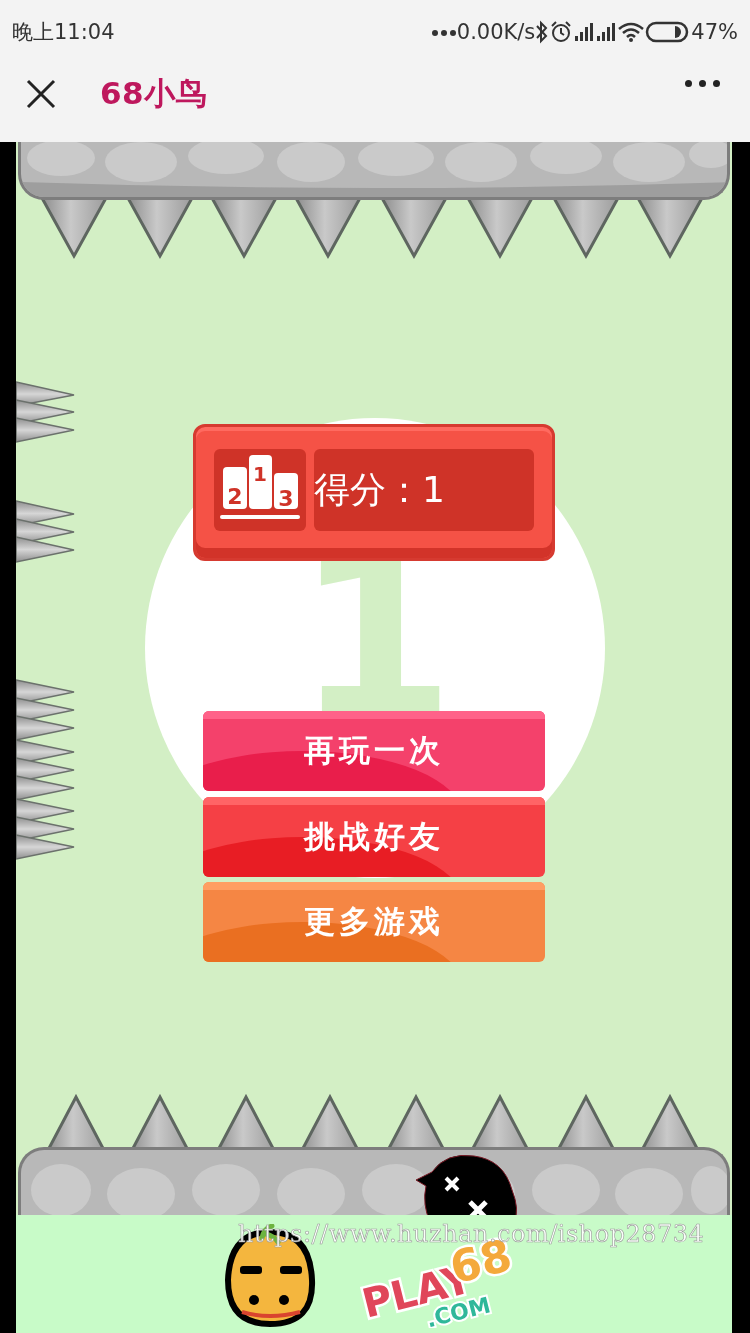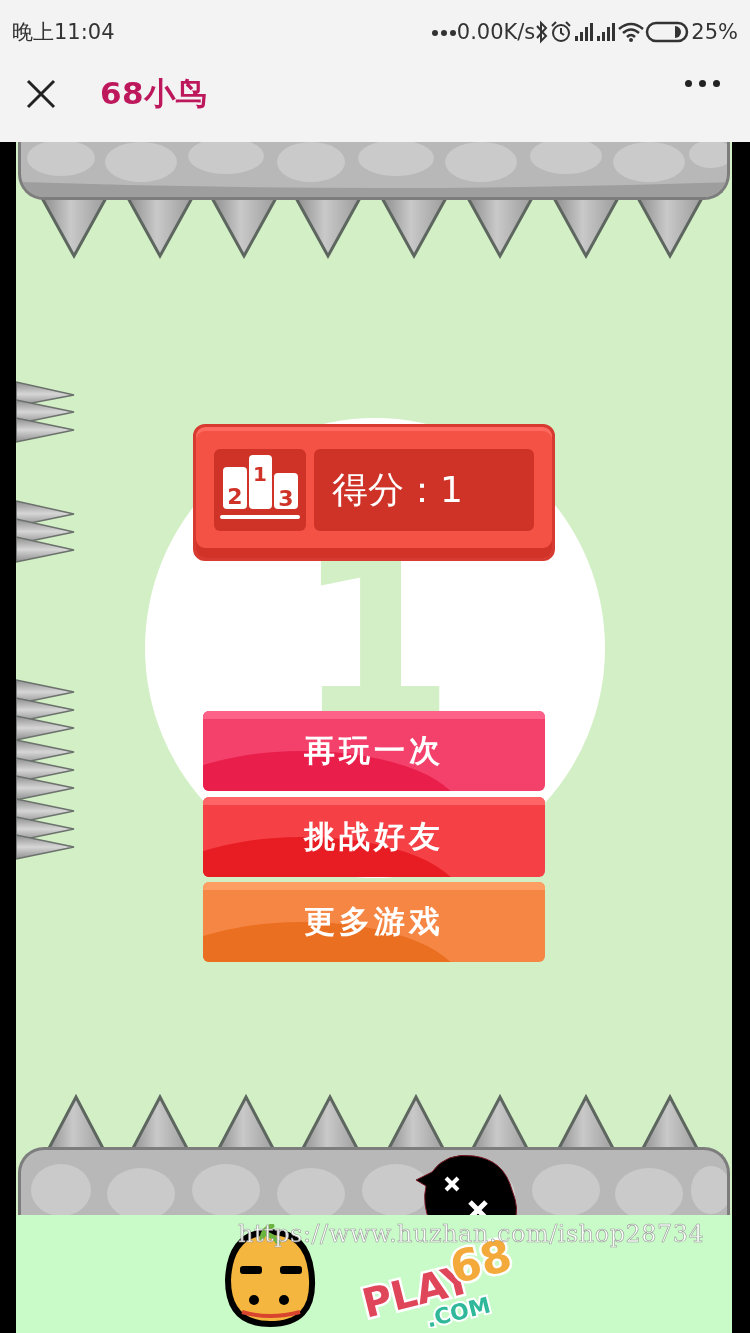--- a/index.html
+++ b/index.html
@@ -38,21 +38,21 @@
   
   .score-circle { position: absolute; left: 129px; top: 276px; width: 460px; height: 460px; border-radius: 50%; background: #ffffff; }
   .big-score { position: absolute; left: 129px; top: 380px; width: 460px; text-align: center; font-size: 230px; line-height: 230px;
     color: #d3efc5; font-family: "DejaVu Sans", sans-serif; font-weight: bold; }
 
   
   .score-panel { position: absolute; left: 177px; top: 282px; width: 362px; height: 137px; border-radius: 12px;
     background: #f55246; box-shadow: inset 0 -10px 0 #d23329, inset 0 4px 0 #ff6a60; border: 3px solid #d63a30; }
   .rank-box { position: absolute; left: 18px; top: 22px; width: 92px; height: 82px; border-radius: 6px; background: #cf3328; }
   .score-box { position: absolute; left: 118px; top: 22px; width: 220px; height: 82px; border-radius: 6px; background: #cf3328;
-    display: flex; align-items: center; padding-left: 18px; color: #fff; font-size: 36px; }
+    display: flex; align-items: center; color: #fff; font-size: 36px; }
 
   
   .btn { position: absolute; left: 187px; width: 342px; height: 80px; border-radius: 6px; overflow: hidden; cursor: pointer;
     display: flex; align-items: center; justify-content: center; color: #fff; font-size: 31px; font-weight: bold; letter-spacing: 4px; }
   .btn .shine { position: absolute; left: 0; top: 0; right: 0; height: 8px; }
   .btn .corner { position: absolute; left: -60px; bottom: -90px; width: 320px; height: 130px; border-radius: 50%; }
   .btn span.lbl { position: relative; z-index: 2; }
   .btn-replay { top: 569px; background: #f4416b; }
   .btn-replay .shine { background: #ff6289; }
   .btn-replay .corner { background: #e91e4b; }
@@ -123,21 +123,21 @@
           <path d="M10 16 Q14 12 18 16" fill="none" stroke="#333" stroke-width="2.5"></path>
           <circle cx="14" cy="19" r="2" fill="#333"></circle>
         </svg>
     </span>
     <span class="sb-icon">
       <svg width="46" height="22" viewBox="0 0 46 22">
           <rect x="2" y="2" width="40" height="18" rx="9" fill="none" stroke="#333" stroke-width="2.5"></rect>
           <path d="M30 5 A6 6 0 0 1 30 17 Z" fill="#333"></path>
         </svg>
     </span>
-    <span>25%</span>
+    <span>47%</span>
   </div>
 </div>
 
 <div class="navbar">
   <div class="nav-close">
     <svg width="30" height="30" viewBox="0 0 30 30">
         <path d="M2 2 L28 28 M28 2 L2 28" stroke="#222" stroke-width="3"></path>
       </svg>
   </div>
   <span class="nav-title">68小鸟</span>

